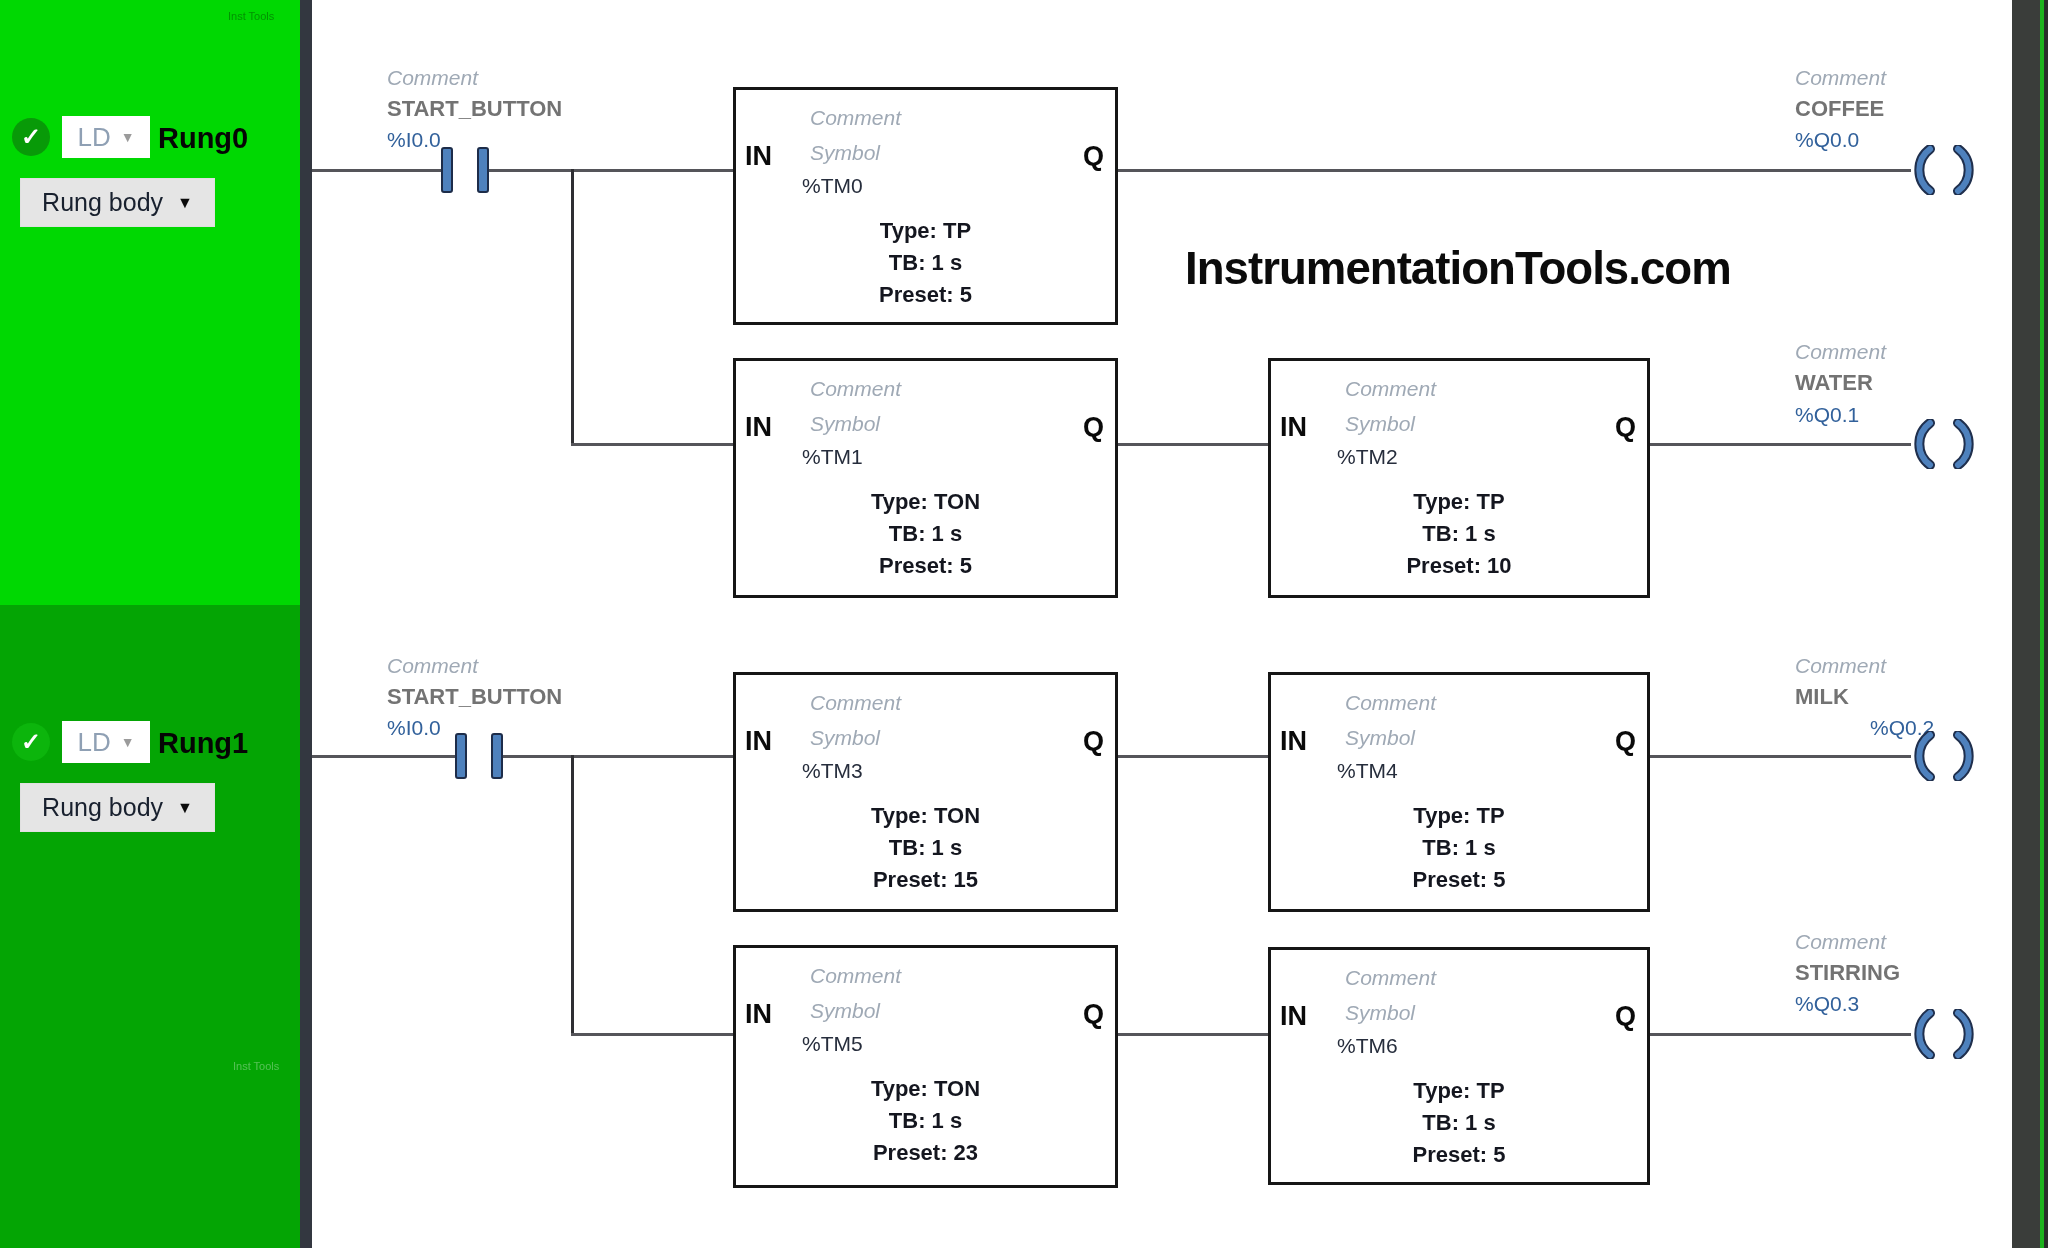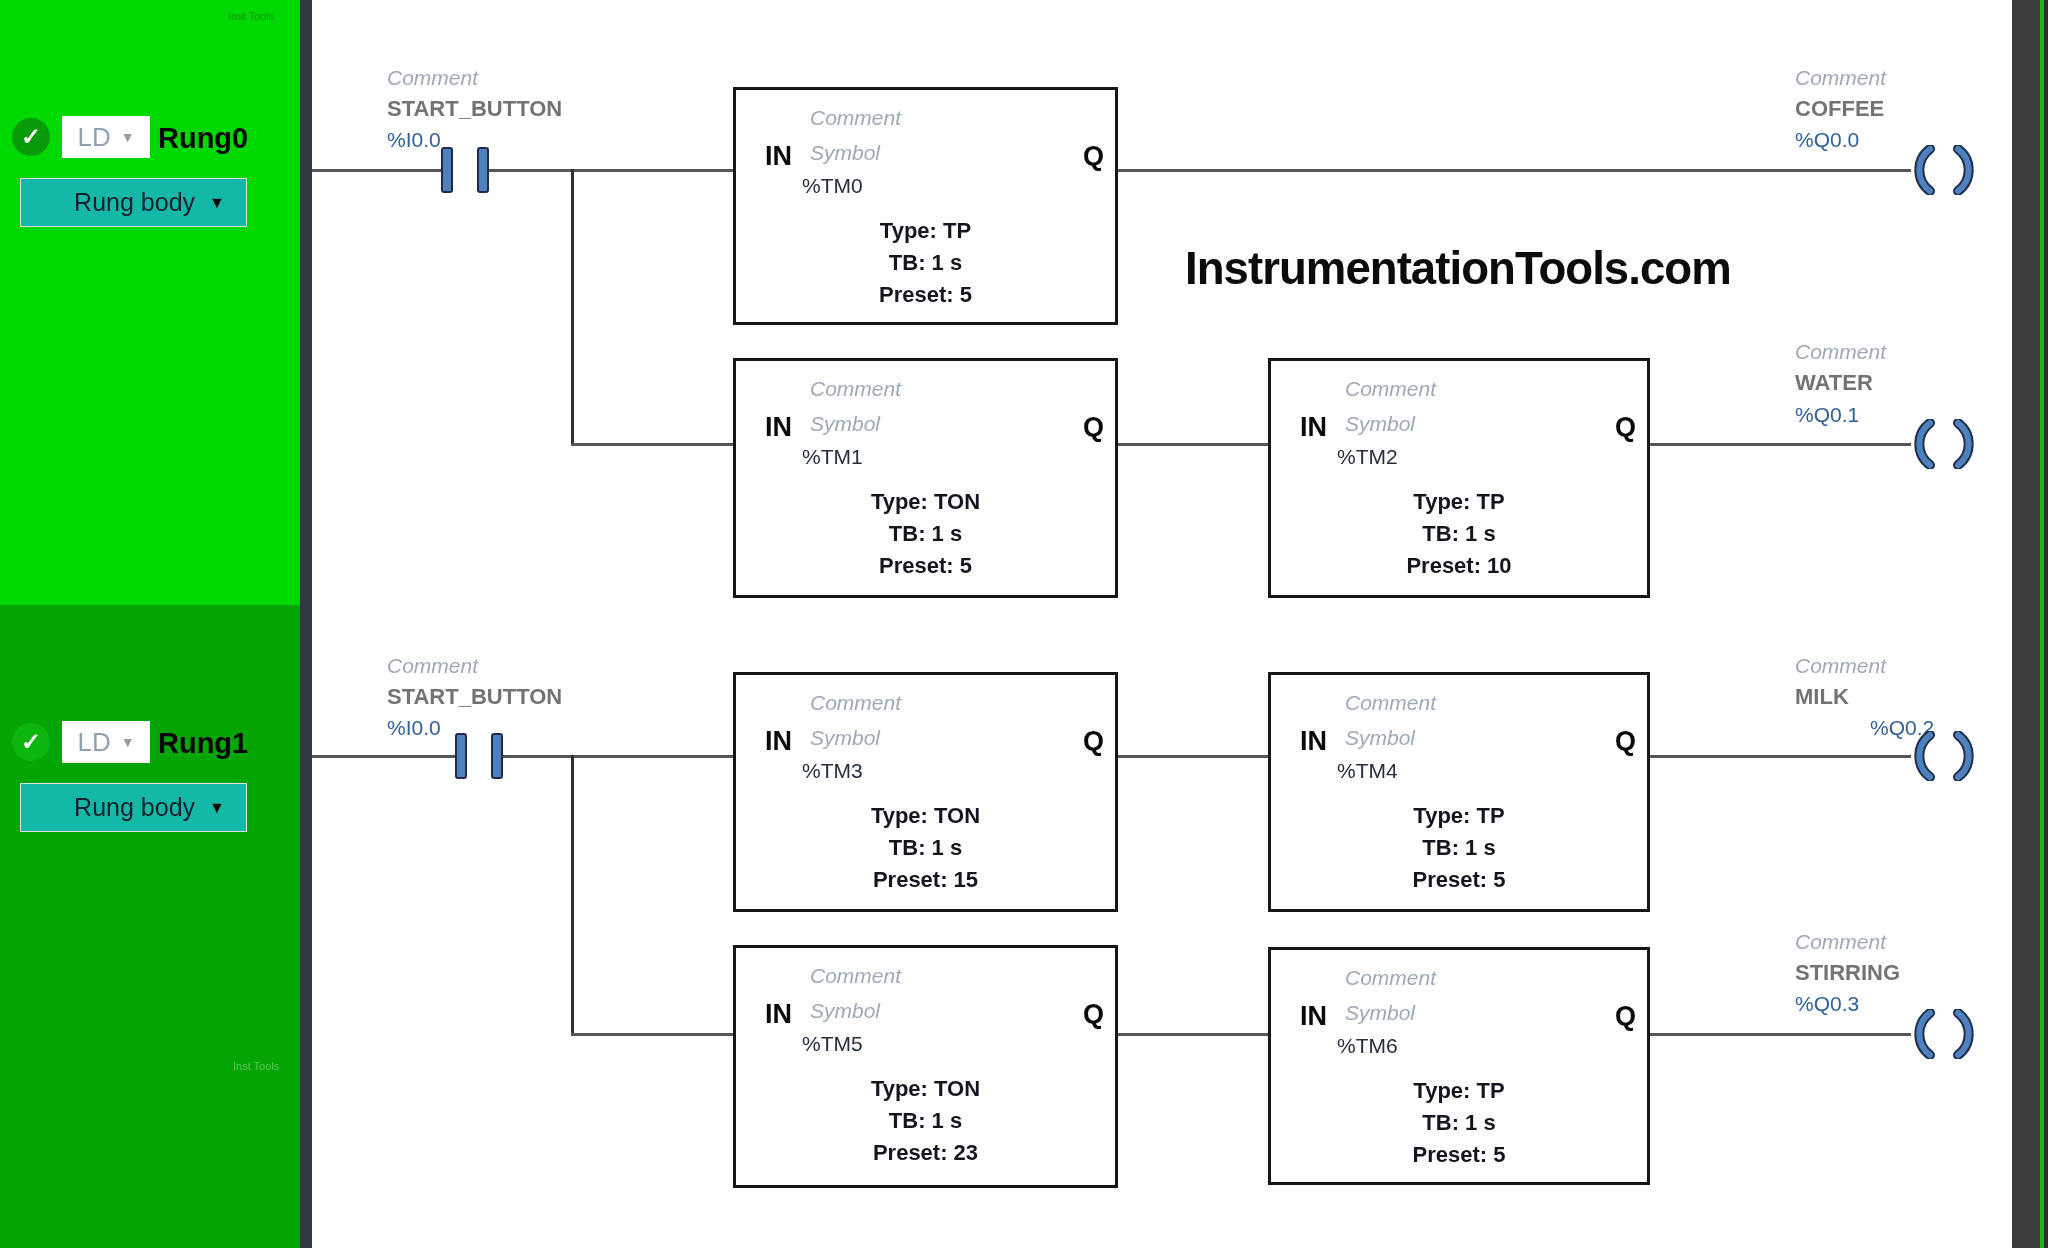--- a/index.html
+++ b/index.html
@@ -11,38 +11,38 @@
   .panel.r1{top:605px;height:643px;background:#04a504;}
   .chk{position:absolute;left:12px;top:118px;width:38px;height:38px;border-radius:50%;
        display:flex;align-items:center;justify-content:center;color:#fff;font-size:24px;font-weight:bold;}
   .panel.r0 .chk{background:#089a08;}
   .panel.r1 .chk{background:#0cb50c;}
   .ldbox{position:absolute;left:62px;top:116px;width:88px;height:42px;background:#ffffff;
          display:flex;align-items:center;justify-content:center;gap:10px;}
   .ldbox .ldtxt{color:#8fa0b4;font-size:26px;}
   .ldbox .arr{color:#9b9b9b;font-size:14px;}
   .rungname{position:absolute;left:158px;top:122px;font-size:29px;font-weight:bold;color:#050505;}
-  .bodybox{position:absolute;left:20px;top:178px;width:193px;height:47px;background:#14b8a6;
-           border:1px solid #e0e0e0;display:flex;align-items:center;justify-content:center;gap:14px;padding-left:32px;}
+  .bodybox{position:absolute;left:20px;top:178px;width:193px;height:47px;background:#e5e5e5;
+           border:1px solid #e0e0e0;display:flex;align-items:center;justify-content:center;gap:14px;}
   .bodybox .bodytxt{color:#18202e;font-size:25px;}
   .bodybox .arr2{color:#0a0a0a;font-size:16px;}
   
   .divider{position:absolute;left:300px;top:0;width:12px;height:1248px;background:#333740;}
   .rbar{position:absolute;left:2012px;top:0;width:28px;height:1248px;background:#3a3d3a;}
   .rbar-green{position:absolute;left:2040px;top:0;width:4px;height:1248px;background:#1db31d;}
   .rbar-edge{position:absolute;left:2044px;top:0;width:4px;height:1248px;background:#2a2d2a;}
   
   .hwire{position:absolute;height:3px;background:#55555a;}
   .vwire{position:absolute;width:3px;background:#2f2f33;}
   
   .tblock{position:absolute;background:#fff;border:3px solid #161616;box-sizing:border-box;}
   .tblock .t-comment{position:absolute;left:74px;top:16px;font-style:italic;color:#9fa9b5;font-size:21px;}
   .tblock .t-symbol{position:absolute;left:74px;top:51px;font-style:italic;color:#9fa9b5;font-size:21px;}
   .tblock .t-addr{position:absolute;left:66px;top:84px;color:#262d3c;font-size:21px;}
-  .tblock .t-in{position:absolute;left:9px;top:51px;font-size:27px;font-weight:bold;color:#0a0a0a;margin-left:20px;}
+  .tblock .t-in{position:absolute;left:9px;top:51px;font-size:27px;font-weight:bold;color:#0a0a0a;}
   .tblock .t-q{position:absolute;right:11px;top:51px;font-size:27px;font-weight:bold;color:#0a0a0a;}
   .tblock .t-type{position:absolute;left:0;top:128px;width:100%;text-align:center;font-size:22px;font-weight:bold;color:#14161f;}
   .tblock .t-tb{position:absolute;left:0;top:160px;width:100%;text-align:center;font-size:22px;font-weight:bold;color:#14161f;}
   .tblock .t-preset{position:absolute;left:0;top:192px;width:100%;text-align:center;font-size:22px;font-weight:bold;color:#14161f;}
   
   .lc{position:absolute;font-style:italic;color:#9fa9b5;font-size:21px;line-height:1;}
   .ln{position:absolute;font-weight:bold;color:#737373;font-size:22px;line-height:1;}
   .la{position:absolute;color:#32619b;font-size:21px;line-height:1;}
   
   .cbar{position:absolute;width:12px;height:46px;background:#4e81bd;border:2px solid #1d2c49;

